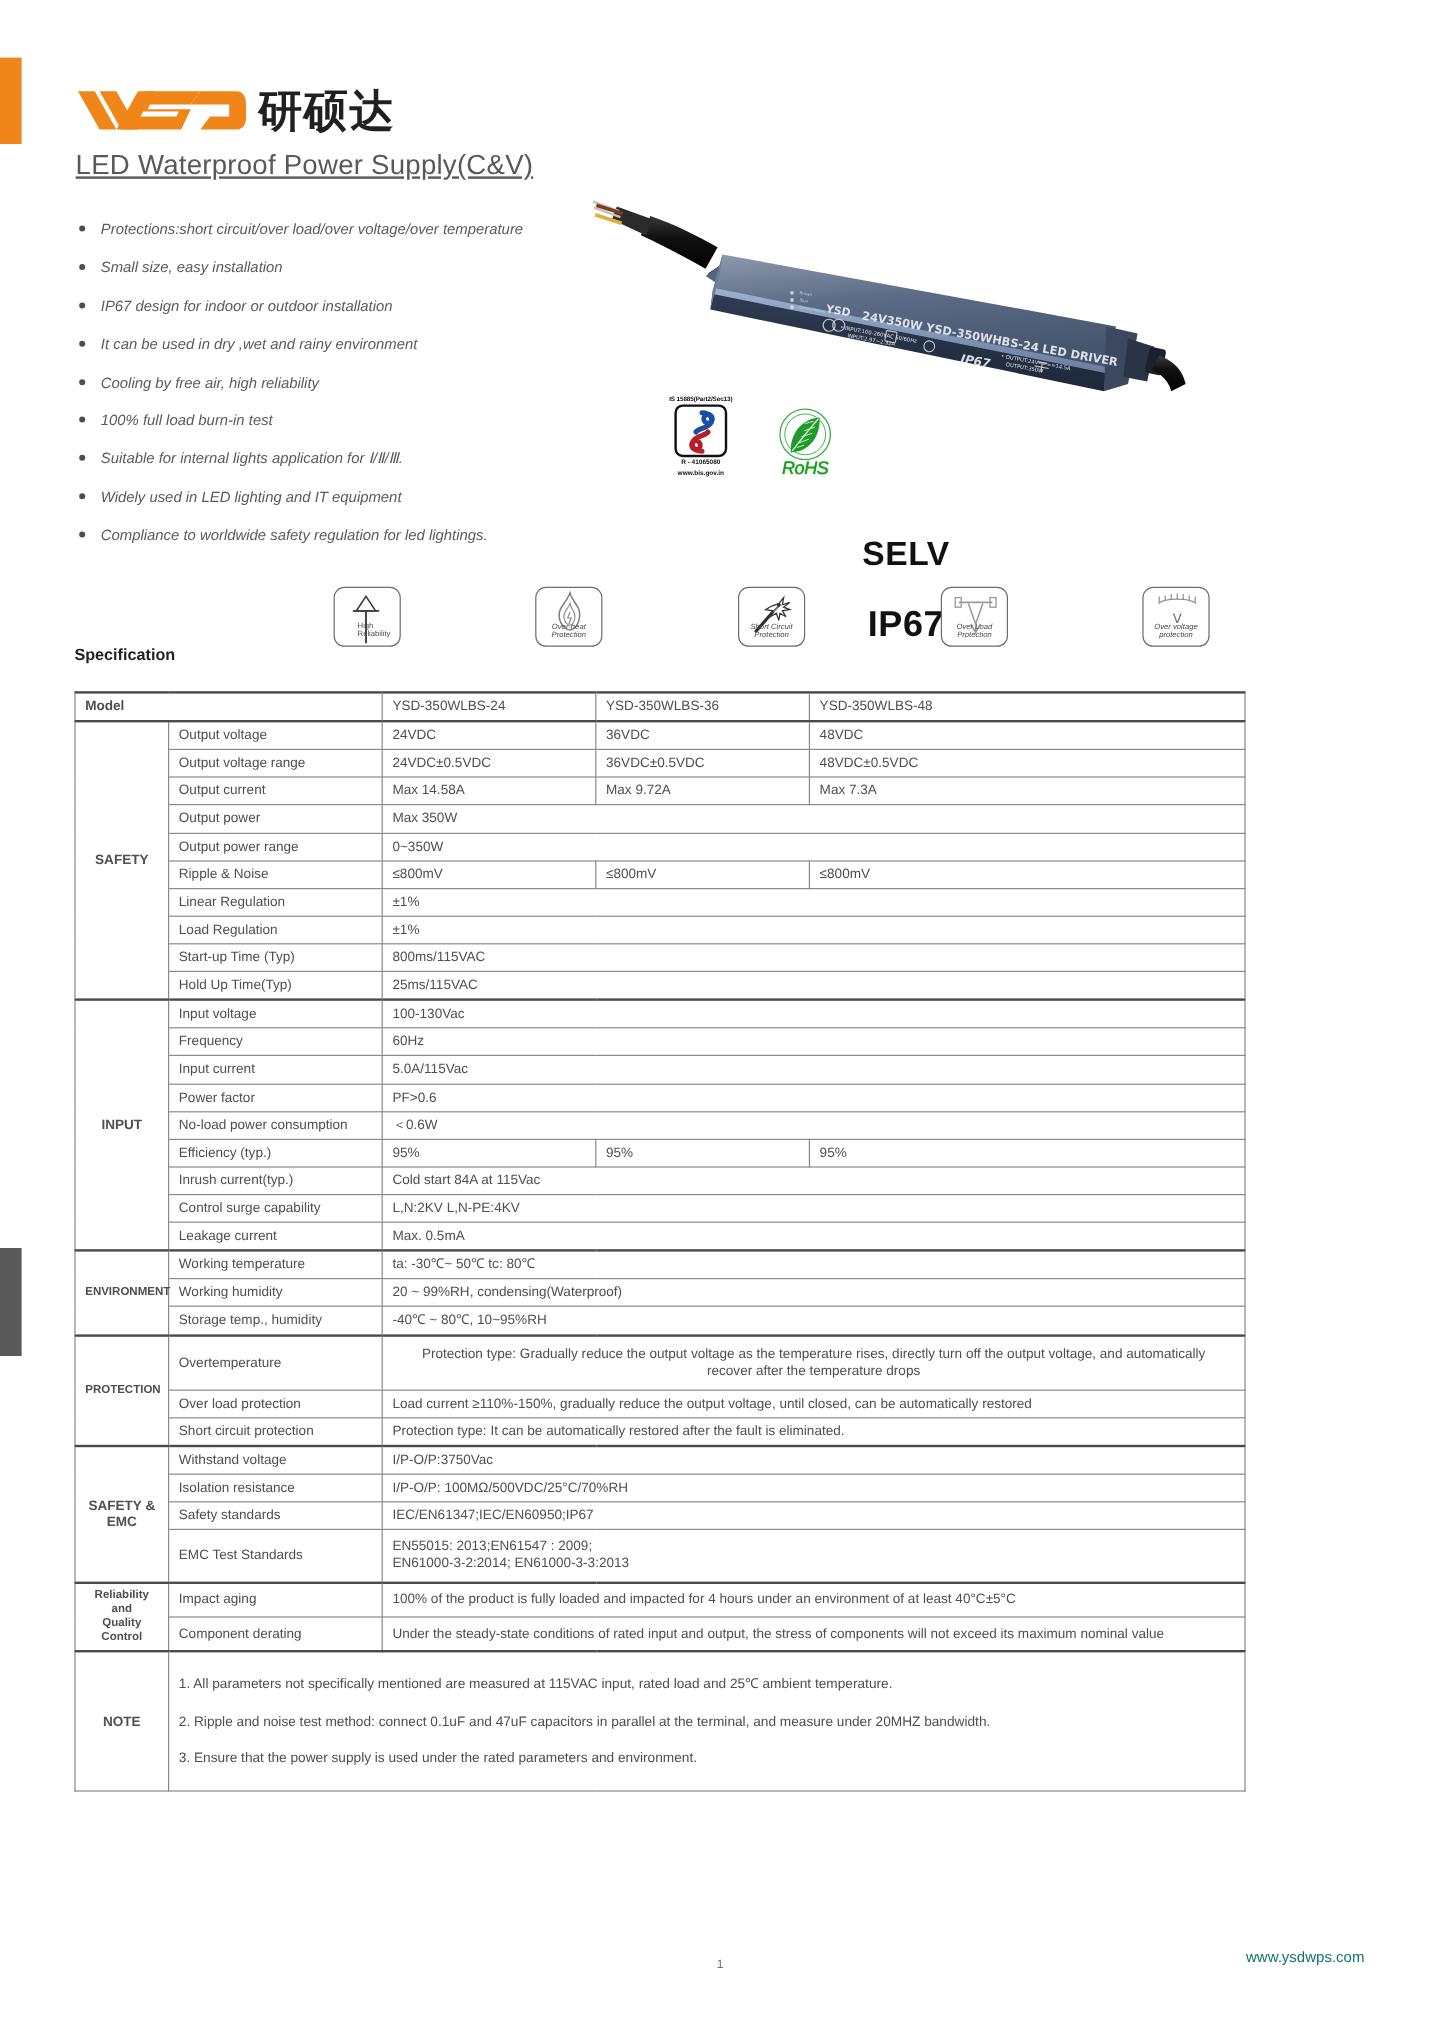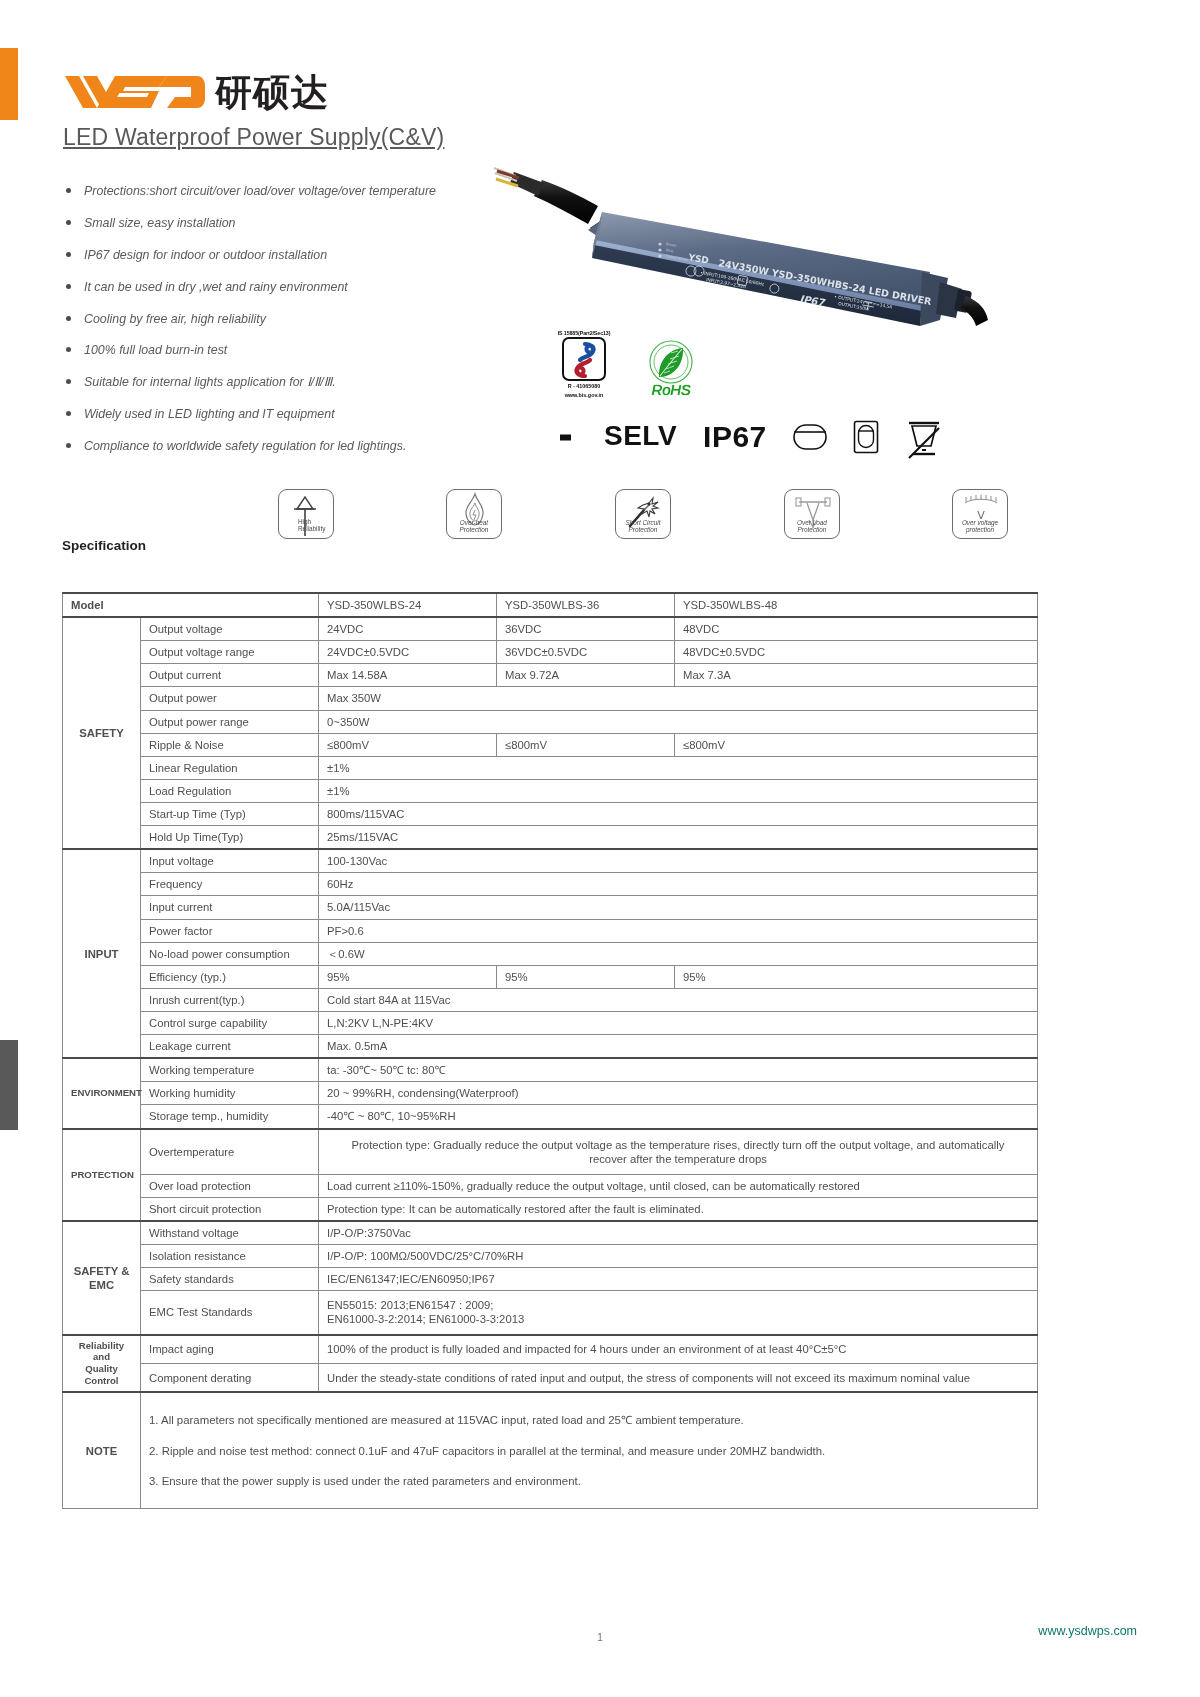--- a/index.html
+++ b/index.html
@@ -61,21 +61,21 @@
   .bis-bot { font-size:5.4px; font-weight:bold; color:#111; margin-top:2px; line-height:1.25; }
   .rohs { position:absolute; left:636px; top:338px; width:70px; text-align:center; }
   .rohs-txt {
     font-size:15px; font-weight:normal; color:#17a01c; font-style:italic;
     margin-top:-13px; letter-spacing:-.3px;
     text-shadow:0 0 1px #0b7a10;
   }
   
   .std-row {
     position:absolute; left:520px; top:420px; width:470px; height:44px;
-    display:flex; gap:26px;
+    display:flex; align-items:center; gap:26px;flex-direction:column;
   }
   .selv-txt { font-size:28px; font-weight:bold; color:#111; letter-spacing:.5px; }
   .ip67-txt { font-size:30px; font-weight:bold; color:#111; letter-spacing:.5px; }
   
   .prot-strip { position:absolute; left:278px; top:489px; width:730px; height:56px; }
   .prot-item { position:absolute; width:58px; text-align:center; }
   .prot-box {
     width:56px; height:50px; border:1px solid #6d6d6d; border-radius:9px;
     position:relative; overflow:hidden;
   }
@@ -84,21 +84,21 @@
     font-size:6.4px; color:#4a4a4a; line-height:1.18; font-style:italic;
   }
   .prot-label.upright { font-style:normal; text-align:left; padding-left:19px; bottom:5px; }
   
   .spec-heading {
     position:absolute; left:62px; top:538px;
     font-size:13.5px; font-weight:bold; color:#231f20;
   }
   
   table.spec {
-    position:absolute; left:62px; top:592px; width:975px;
+    position:absolute; left:62px; top:576px; width:975px;
     border-collapse:collapse; table-layout:fixed;
   }
   table.spec td {
     border:1px solid #8a8a8a;
     font-size:11.3px; color:#4f4f4f;
     padding:4px 8px; line-height:1.25; vertical-align:middle;
   }
   td.grp {
     text-align:center; font-weight:bold; font-size:11.6px;
     color:#231f20; width:78px;

